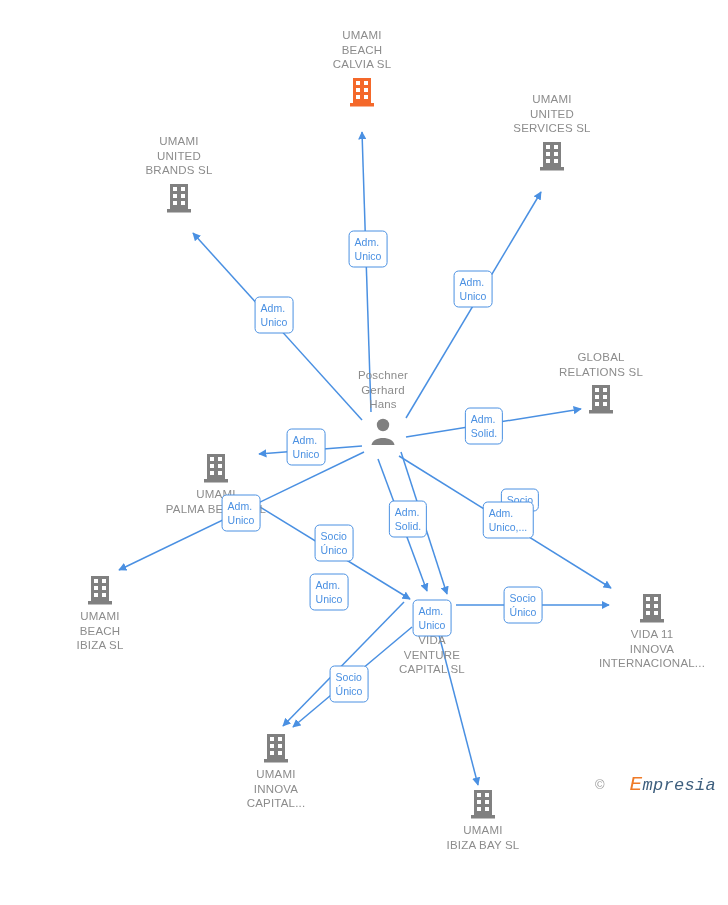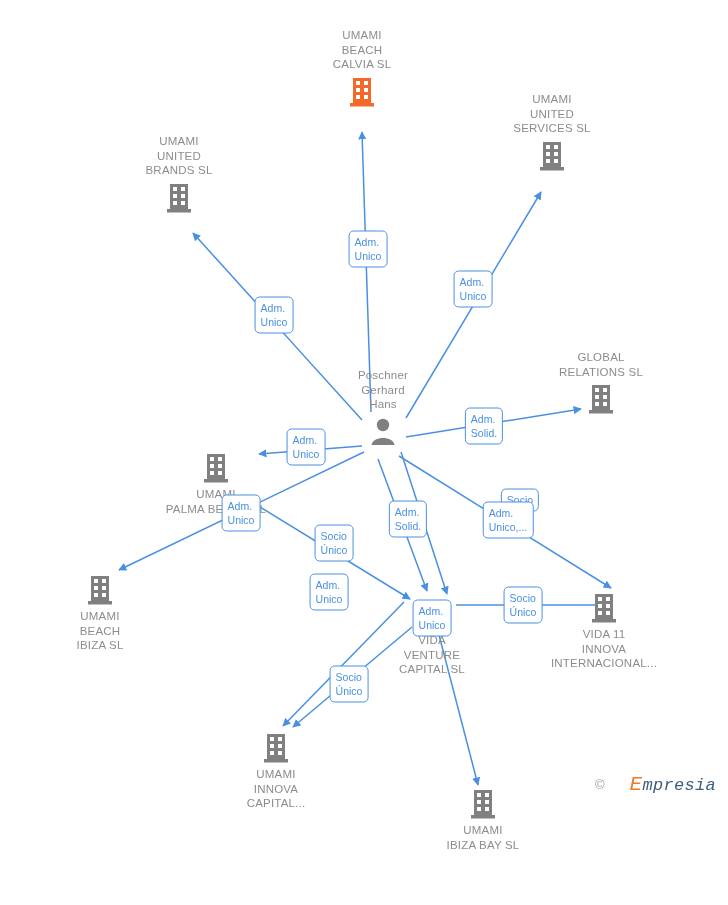--- a/index.html
+++ b/index.html
@@ -241,21 +241,21 @@
           <rect x="8" y="19" width="4" height="4"></rect>
             <rect x="16" y="19" width="4" height="4"></rect>
         </g>
       </svg>
     </span>
     <span class="caption">VIDA
 VENTURE
 CAPITAL  SL</span>
   </div>
 
-  <div class="node label-below" style="left:604px;top:592px;text-align:center;">
+  <div class="node label-below" style="left:652px;top:592px;text-align:center;">
     <span class="glyph">
       <svg width="28" height="32" viewBox="0 0 28 32" xmlns="http://www.w3.org/2000/svg">
         <rect x="5" y="2" width="18" height="26" fill="#808080"></rect>
         <rect x="2" y="27" width="24" height="3.5" fill="#808080"></rect>
         <g fill="#ffffff">
           <rect x="8" y="5" width="4" height="4"></rect>
             <rect x="16" y="5" width="4" height="4"></rect>
           <rect x="8" y="12" width="4" height="4"></rect>
             <rect x="16" y="12" width="4" height="4"></rect>
           <rect x="8" y="19" width="4" height="4"></rect>

